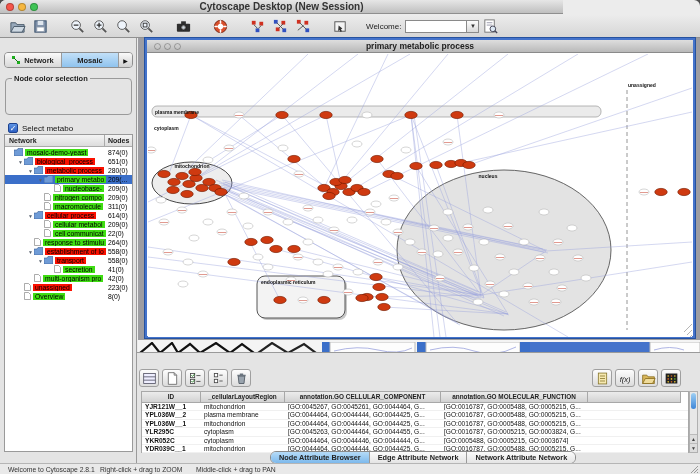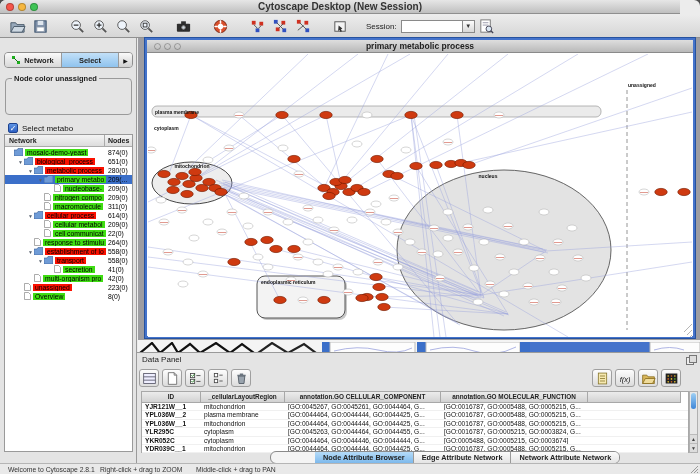--- a/index.html
+++ b/index.html
@@ -1,19 +1,19 @@
 <!DOCTYPE html>
 <html><head>
 <meta charset="utf-8">
 <style>
   html,body{margin:0;padding:0;background:#555;}
   *{box-sizing:border-box;font-family:"Liberation Sans",sans-serif;}
   #app{position:relative;width:700px;height:474px;background:#ececec;border-radius:6px 6px 0 0;overflow:hidden;box-shadow:0 2px 8px rgba(0,0,0,.5);}
   
-  #titlebar{position:absolute;left:0;top:0;width:680px;height:14px;background:linear-gradient(#e6e6e6,#bfbfbf);border-bottom:1px solid #8f8f8f;}
+  #titlebar{position:absolute;left:0;top:0;width:563px;height:14px;background:linear-gradient(#e6e6e6,#bfbfbf);border-bottom:1px solid #8f8f8f;}
   .tl{position:absolute;top:3px;width:8px;height:8px;border-radius:50%;border:1px solid rgba(0,0,0,.25);}
   #titlebar .t-close{left:6px;background:#f5554a;}
   #titlebar .t-min{left:18px;background:#f6b73e;}
   #titlebar .t-zoom{left:30px;background:#3fc455;}
   #win-title{position:absolute;left:0;right:0;top:1px;text-align:center;font-size:10px;font-weight:bold;color:#333;}
   
   #toolbar{position:absolute;left:0;top:15px;width:700px;height:23px;background:linear-gradient(#ececec,#d6d6d6);border-bottom:1px solid #909090;display:flex;align-items:center;padding-left:6px;}
   .tb-group{display:flex;align-items:center;margin-right:14px;}
   .tb-btn{width:21px;height:19px;border:0;background:transparent;padding:1px;margin:0 1px;display:flex;align-items:center;justify-content:center;}
   .tb-btn svg{width:17px;height:17px;}
@@ -74,21 +74,21 @@
   .dp-hc{background:linear-gradient(#ececec,#d2d2d2);border-right:1px solid #a8a8a8;border-bottom:1px solid #a8a8a8;font-size:6.4px;font-weight:bold;color:#222;text-align:center;line-height:10px;overflow:hidden;white-space:nowrap;flex:none;}
   .dp-row{display:flex;height:8.4px;border-bottom:1px solid #f0f0f0;}
   .dp-c{font-size:6.6px;color:#111;padding:0 3px;white-space:nowrap;overflow:hidden;flex:none;line-height:8.4px;}
   .dp-c.id{font-weight:bold;}
   #dp-vscroll{position:absolute;right:2px;top:38px;width:9px;height:62px;background:#e8e8e8;border:1px solid #b0b0b0;}
   #dp-thumb{position:absolute;left:1px;top:1px;width:5px;height:16px;border-radius:3px;background:linear-gradient(#9fd0f4,#3d86d8);}
   .dp-sb-btn{position:absolute;left:0;width:7px;height:9px;font-size:5px;text-align:center;color:#444;background:#ddd;border-top:1px solid #bbb;line-height:9px;}
   
   #bottom-tabs{position:absolute;left:270px;top:451px;height:13px;display:flex;border:1px solid #8a8a8a;border-radius:6px;overflow:hidden;background:#f4f4f4;}
   .b-tab{padding:0 8px;font-size:7.3px;font-weight:bold;color:#222;line-height:12px;border-right:1px solid #9a9a9a;background:linear-gradient(#fbfbfb,#e4e4e4);}
-  .b-tab.sel{background:linear-gradient(#b5dbf8,#7db9ec);margin-left:44px;}
+  .b-tab.sel{background:linear-gradient(#b5dbf8,#7db9ec);}
   .b-tab:last-child{border-right:0;}
   
   #status-bar{position:absolute;left:0;top:463px;width:700px;height:11px;background:#e9e9e9;border-top:1px solid #b5b5b5;}
   .st{position:absolute;top:1.5px;font-size:6.8px;color:#333;}
   #st0{left:8px;} #st1{left:100px;} #st2{left:196px;}
   #resize-grip{position:absolute;right:1px;top:1px;width:9px;height:9px;}
 </style>
 </head>
 <body>
 
@@ -201,21 +201,21 @@
         </button>
       </span>
       <span class="tb-group">
         <button class="tb-btn">
           <svg viewBox="0 0 18 18">
             <rect x="3" y="4" width="11" height="10" fill="#f4f4f4" stroke="#555"></rect>
             <path d="M7 8 l4 3 -1.5 1 1 2 -1.5.7 -1-2 -1.5 1z" fill="#333"></path>
           </svg>
         </button>
       </span>
-      <span id="search-label">Session:</span>
+      <span id="search-label">Welcome:</span>
     <span id="search-box">
       <input id="search-input" value="" placeholder="" style="">
       <button id="search-drop">▼</button>
     </span>
     <span id="search-opt-slot">
         <button class="tb-btn">
           <svg viewBox="0 0 18 18">
             <rect x="3" y="2" width="10" height="13" fill="#fff" stroke="#777"></rect>
             <line x1="5" y1="5" x2="11" y2="5" stroke="#99a"></line>
             <line x1="5" y1="7.5" x2="11" y2="7.5" stroke="#99a"></line>
@@ -230,26 +230,26 @@
     <div id="cp-tabs">
       <div class="cp-tab" id="tab-network">
         <svg class="net-ic" width="9" height="9" viewBox="0 0 9 9">
             <rect x="0" y="0" width="3" height="3" fill="#1fae1f"></rect>
             <rect x="5" y="5" width="3" height="3" fill="#1fae1f"></rect>
             <line x1="2" y1="2" x2="6" y2="6" stroke="#0a7a0a" stroke-width="1"></line>
           </svg>
         <span>Network</span>
       </div>
       <div class="cp-tab sel" id="tab-mosaic">
-        <span>Select</span>
+        <span>Mosaic</span>
       </div>
       <div id="cp-tab-arrow">▶</div>
     </div>
     <div id="ncs-group">
-      <span id="ncs-label">Node color unassigned</span>
+      <span id="ncs-label">Node color selection</span>
     </div>
     <div id="select-nodes">
       <span id="sn-check">✓</span>
       <span id="sn-label">Select metabo</span>
     </div>
     <div id="tree-box">
       <div id="tree-header">
         <span class="h1">Network</span>
         <span class="hdiv"></span>
         <span class="h2">Nodes</span>
@@ -656,24 +656,20 @@
         <path d="M292 8 Q316 2 336 9 T378 5" stroke="#9aa2dd" fill="none" stroke-width="0.8"></path>
         <rect x="382" y="0" width="10" height="12" fill="#3b6fc9"></rect>
         <rect x="392" y="0" width="120" height="11" fill="#4473cb"></rect>
         <rect x="512" y="0" width="50" height="12" fill="#fdfdfd" stroke="#bbb"></rect>
         <path d="M516 8 Q532 3 546 8" stroke="#9aa2dd" fill="none" stroke-width="0.8"></path>
       </svg>
     </div>
   </div>
 
   <div id="data-panel">
-    <div class="panel-head">
-      <span>Data Panel</span>
-      <span class="float-ic"></span>
-    </div>
     <div id="dp-toolbar">
       <span id="dp-left" style="display:flex;">
           <button class="dp-btn">
             <svg viewBox="0 0 18 18">
               <rect x="2" y="3" width="14" height="12" fill="#eef" stroke="#556"></rect>
               <line x1="2" y1="7" x2="16" y2="7" stroke="#556"></line>
               <line x1="2" y1="11" x2="16" y2="11" stroke="#556"></line>
             </svg>
           </button>
           <button class="dp-btn">

